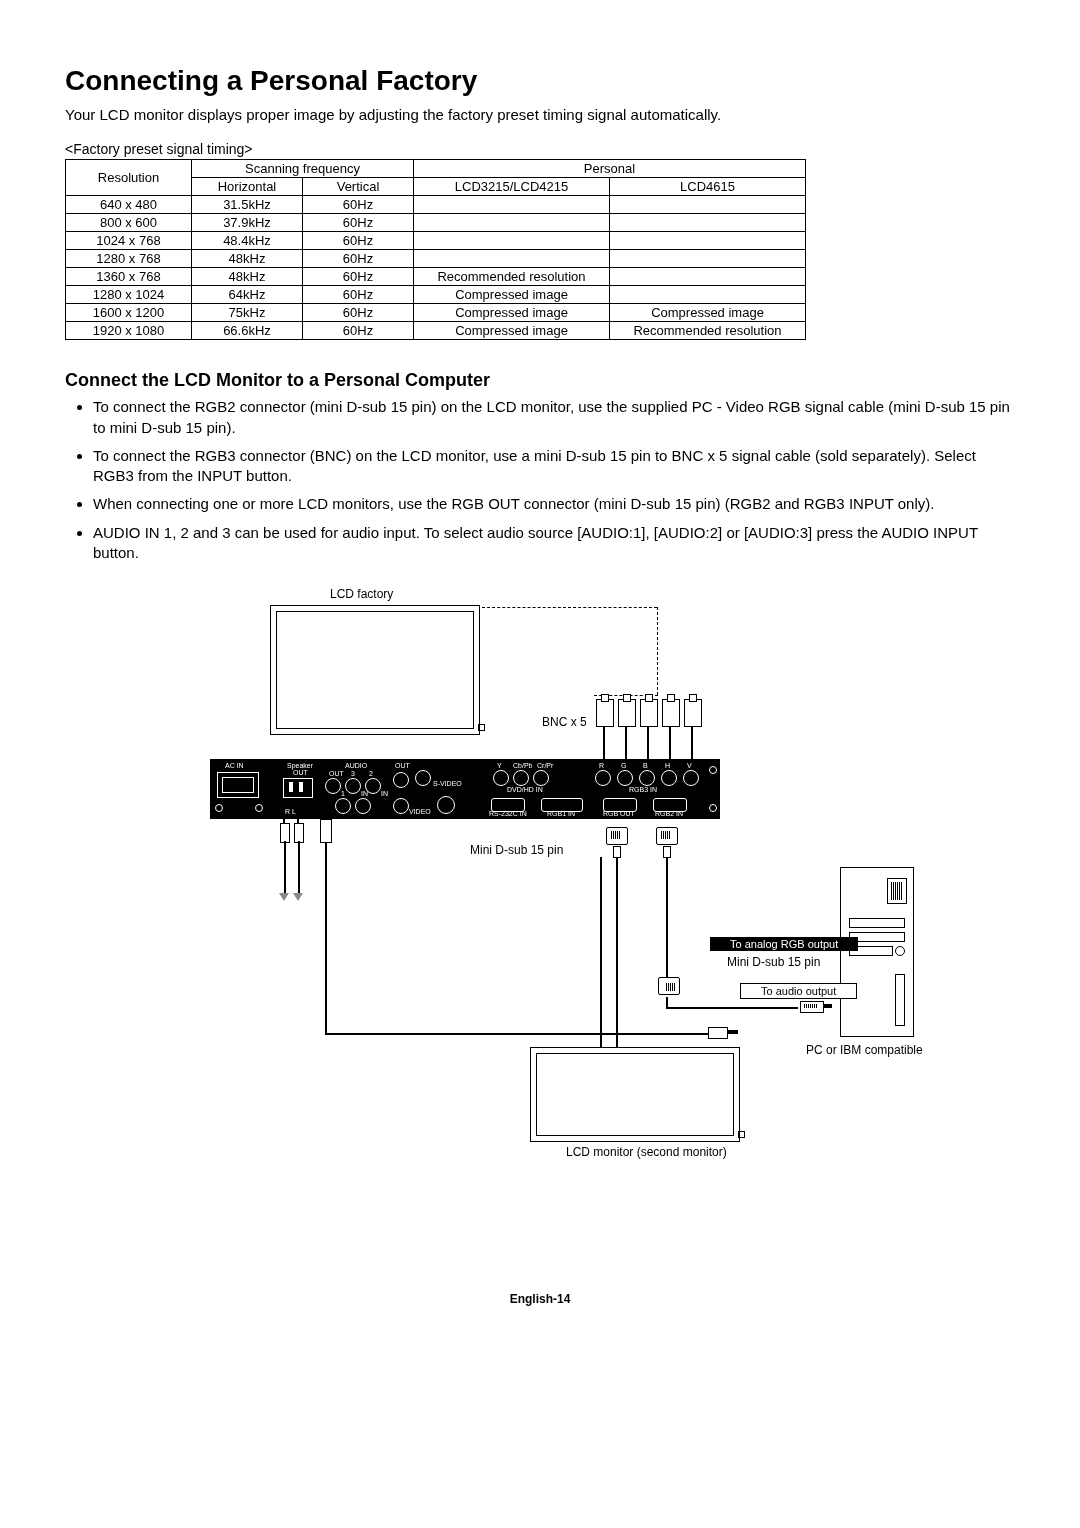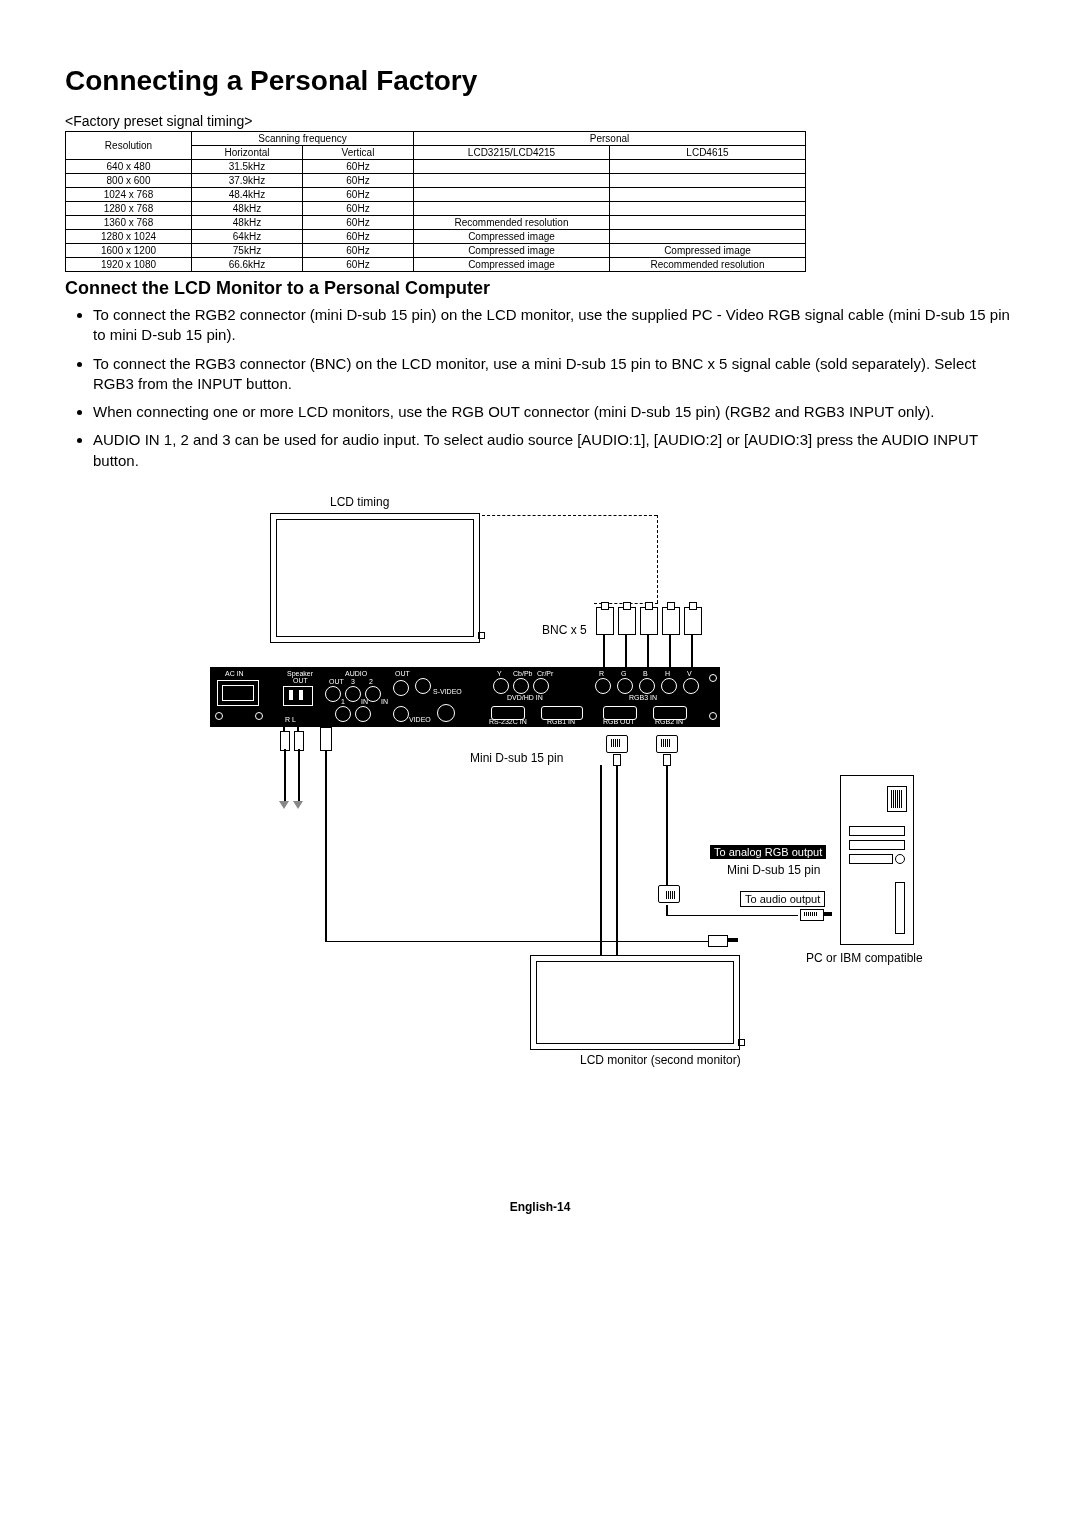--- a/index.html
+++ b/index.html
@@ -20,22 +20,22 @@
     font-size: 15px;
     line-height: 1.35;
     margin-bottom: 16px;
   }
   .caption {
     font-size: 14px;
     margin-bottom: 2px;
   }
   table.timing {
     border-collapse: collapse;
-    font-size: 10px;
-    margin-bottom: 6px;
+    font-size: 13px;
+    margin-bottom: 30px;
   }
   table.timing th, table.timing td {
     border: 1px solid #000;
     padding: 1px 10px;
     text-align: center;
     font-weight: normal;
   }
   table.timing td.res { width: 105px; }
   table.timing td.hz  { width: 90px; }
   table.timing td.vz  { width: 90px; }
@@ -167,21 +167,21 @@
   }
   .pc {
     position:absolute;
     border:1.5px solid #000;
     background:#fff;
     box-sizing:border-box;
   }
   .callout {
     position:absolute;
     border:1px solid #000;
-    padding:1px 4px;
+    padding:1px 20px;
     font-size:11px;
     background:#fff;
   }
   .callout.inv {
     background:#000;
     color:#fff;
     border:none;
   }
   .footer {
     text-align:center;
@@ -189,20 +189,21 @@
     font-weight:bold;
     margin-top: 135px;
   }
 </style>
 </head>
 <body>
 
 <h1>Connecting a Personal Factory</h1>
 
 <div class="intro">
+  <div>Your LCD monitor displays proper image by adjusting the factory preset timing signal automatically.</div>
 </div>
 
 <div class="caption">&lt;Factory preset signal timing&gt;</div>
 
 <table class="timing">
   <tbody>
       <tr>
     <th rowspan="2" class="res">Resolution</th>
     <th colspan="2">Scanning frequency</th>
     <th colspan="2">Personal</th>
@@ -277,21 +278,21 @@
 <ul class="bullets">
   <li>To connect the RGB2 connector (mini D-sub 15 pin) on the LCD monitor, use the supplied PC - Video RGB signal cable (mini D-sub 15 pin to mini D-sub 15 pin).</li>
   <li>To connect the RGB3 connector (BNC) on the LCD monitor, use a mini D-sub 15 pin to BNC x 5 signal cable (sold separately). Select RGB3 from the INPUT button.</li>
   <li>When connecting one or more LCD monitors, use the RGB OUT connector (mini D-sub 15 pin) (RGB2 and RGB3 INPUT only).</li>
   <li>AUDIO IN 1, 2 and 3 can be used for audio input. To select audio source [AUDIO:1], [AUDIO:2] or [AUDIO:3] press the AUDIO INPUT button.</li>
 </ul>
 
 <div class="diagram-wrap">
 <div class="diagram">
 
-  <div class="label" style="left:170px; top:0px;">LCD timing</div>
+  <div class="label" style="left:170px; top:0px;">LCD factory</div>
   <div class="box" style="left:110px; top:18px; width:210px; height:130px;">
     <div style="position:absolute; inset:5px; border:1px solid #000;"></div>
     <div style="position:absolute; right:-6px; bottom:3px; width:5px; height:5px; border:1px solid #000;"></div>
   </div>
 
   <div class="label" style="left:382px; top:128px; font-size:12px;">BNC x 5</div>
   <div class="dashed-h" style="left:322px; top:20px; width:175px;"></div>
   <div class="dashed-v" style="left:497px; top:20px; height:88px;"></div>
   <div class="dashed-h" style="left:434px; top:108px; width:64px;"></div>
 
@@ -425,18 +426,18 @@
   <div class="label" style="left:646px; top:456px;">PC or IBM compatible</div>
 
   <div class="callout inv" style="left:550px; top:350px;">To analog RGB output</div>
   <div class="label" style="left:567px; top:368px;">Mini D-sub 15 pin</div>
   <div class="callout" style="left:580px; top:396px;">To audio output</div>
 
   <div class="box" style="left:370px; top:460px; width:210px; height:95px;">
     <div style="position:absolute; inset:5px; border:1px solid #000;"></div>
     <div style="position:absolute; right:-6px; bottom:3px; width:5px; height:5px; border:1px solid #000;"></div>
   </div>
-  <div class="label" style="left:420px; top:558px;">LCD monitor (second monitor)</div>
+  <div class="label" style="left:406px; top:558px;">LCD monitor (second monitor)</div>
 
 </div>
 </div>
 
 <div class="footer">English-14</div>
 
 </body></html>

